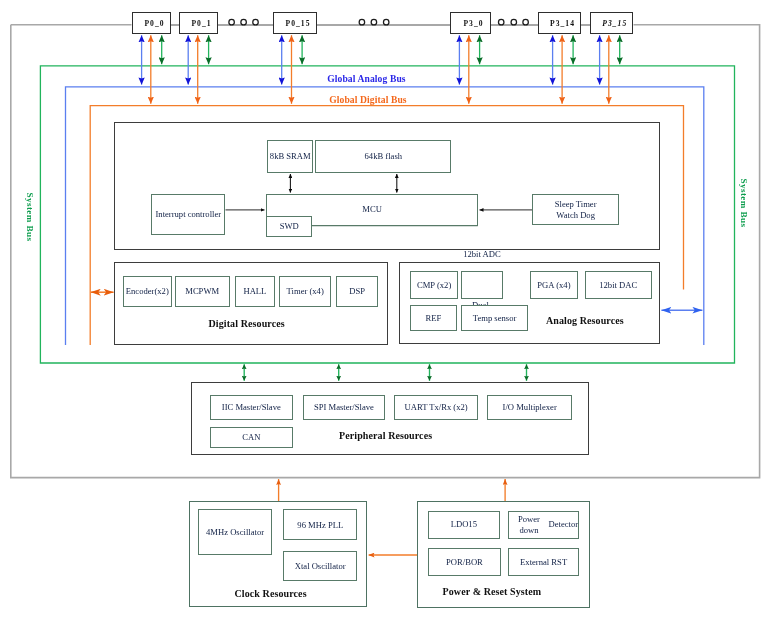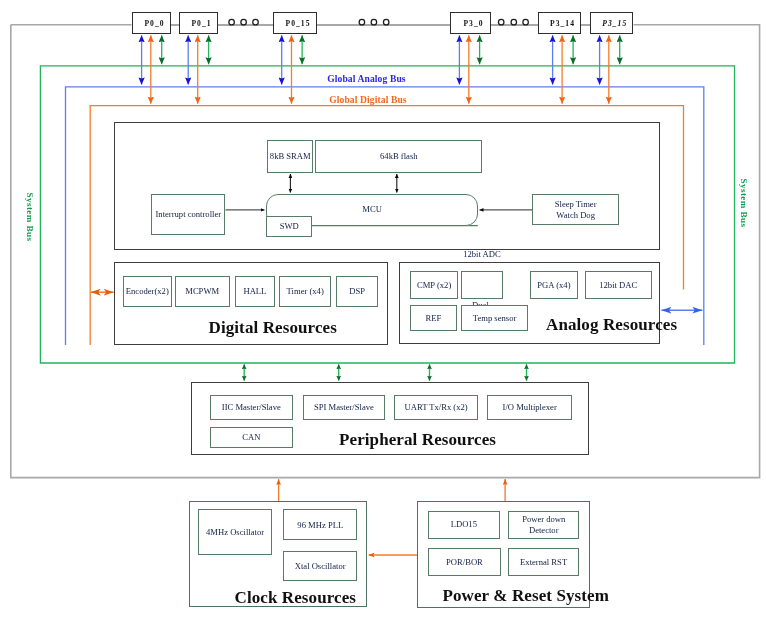--- a/index.html
+++ b/index.html
@@ -15,21 +15,21 @@
   
   .port{border:1.2px solid #2e2e2e;font-weight:bold;font-size:7.6px;
         letter-spacing:1.05px;color:#111;padding-top:1.6px;padding-left:7px;}
 
   
   .leaf{border:1px solid #587a68;font-size:8.6px;color:#0f1f44;line-height:1.22;}
 
   
   .grp{border:1.2px solid #3d3d3d;background:transparent;display:block;}
 
-  .grptitle{position:absolute;font-weight:bold;font-size:17px;color:#101010;
+  .grptitle{position:absolute;font-weight:bold;font-size:10px;color:#101010;
             letter-spacing:0.1px;white-space:nowrap;}
 
   .buslabel{position:absolute;font-weight:bold;font-size:9.6px;white-space:nowrap;
             letter-spacing:0.1px;}
 
   .sysbus{position:absolute;font-weight:bold;font-size:9.2px;color:#0b9c4c;
           white-space:nowrap;letter-spacing:0.4px;}
 </style>
 </head>
 <body>
@@ -161,27 +161,27 @@
   <div class="buslabel" style="left:327.2px;top:72.5px;color:#2a27e8;">Global Analog Bus</div>
   <div class="buslabel" style="left:329.2px;top:93.5px;color:#f4681c;">Global Digital Bus</div>
   <div class="sysbus" style="left:0.3px;top:211.5px;width:60px;text-align:center;transform:rotate(90deg);transform-origin:50% 50%;">System Bus</div>
   <div class="sysbus" style="left:713.8px;top:197.6px;width:60px;text-align:center;transform:rotate(90deg);transform-origin:50% 50%;">System Bus</div>
 
   <div class="box grp" style="left:113.6px;top:122.4px;width:546.3px;height:127.8px;"></div>
 
   <div class="box leaf" style="left:267.2px;top:140.1px;width:46.2px;height:33.2px;">
       <span>8kB SRAM</span>
     </div>
-  <div class="box leaf" style="left:315.3px;top:140.1px;width:167px;height:33.2px;">
+  <div class="box leaf" style="left:315.3px;top:140.1px;width:136px;height:33.2px;">
       <span>64kB flash</span>
     </div>
   <div class="box leaf" style="left:151.1px;top:193.6px;width:74.4px;height:41.9px;">
       <span>Interrupt controller</span>
     </div>
-  <div class="box leaf" style="left:266.2px;top:193.7px;width:211.8px;height:32px;border-radius:12px;">
+  <div class="box leaf" style="left:266.2px;top:193.7px;width:211.8px;height:32px;">
       <span>MCU</span>
     </div>
   <div class="box leaf" style="left:266.2px;top:215.7px;width:46.1px;height:21.2px;">
       <span>SWD</span>
     </div>
   <div class="box leaf" style="left:532.2px;top:193.7px;width:86.9px;height:31.8px;flex-direction:column;">
     <span>Sleep Timer</span>
     <span>Watch Dog</span>
   </div>
 
@@ -253,21 +253,21 @@
     </div>
   <div class="box leaf" style="left:282.9px;top:551.3px;width:74.5px;height:30.2px;font-family:Liberation Serif, serif;">
       <span>Xtal Oscillator</span>
     </div>
 
   <div class="box grp" style="border-color:#4e7262;border-width:1.5px;left:416.6px;top:501.2px;width:173.8px;height:106.4px;"></div>
   <div class="grptitle" style="left:442.5px;top:585.5px;">Power &amp; Reset System</div>
   <div class="box leaf" style="left:427.6px;top:510.6px;width:72.5px;height:28.1px;">
       <span>LDO15</span>
     </div>
-  <div class="box leaf" style="left:508.4px;top:510.6px;width:70.7px;height:28.1px;flex-direction:column;">
+  <div class="box leaf" style="left:508.4px;top:510.6px;width:70.7px;height:28.1px;flex-direction:row;">
     <span>Power down</span>
     <span>Detector</span>
   </div>
   <div class="box leaf" style="left:427.8px;top:548.3px;width:73.3px;height:28.1px;">
       <span>POR/BOR</span>
     </div>
   <div class="box leaf" style="left:508.2px;top:548.3px;width:70.9px;height:28.1px;">
       <span>External RST</span>
     </div>
 

